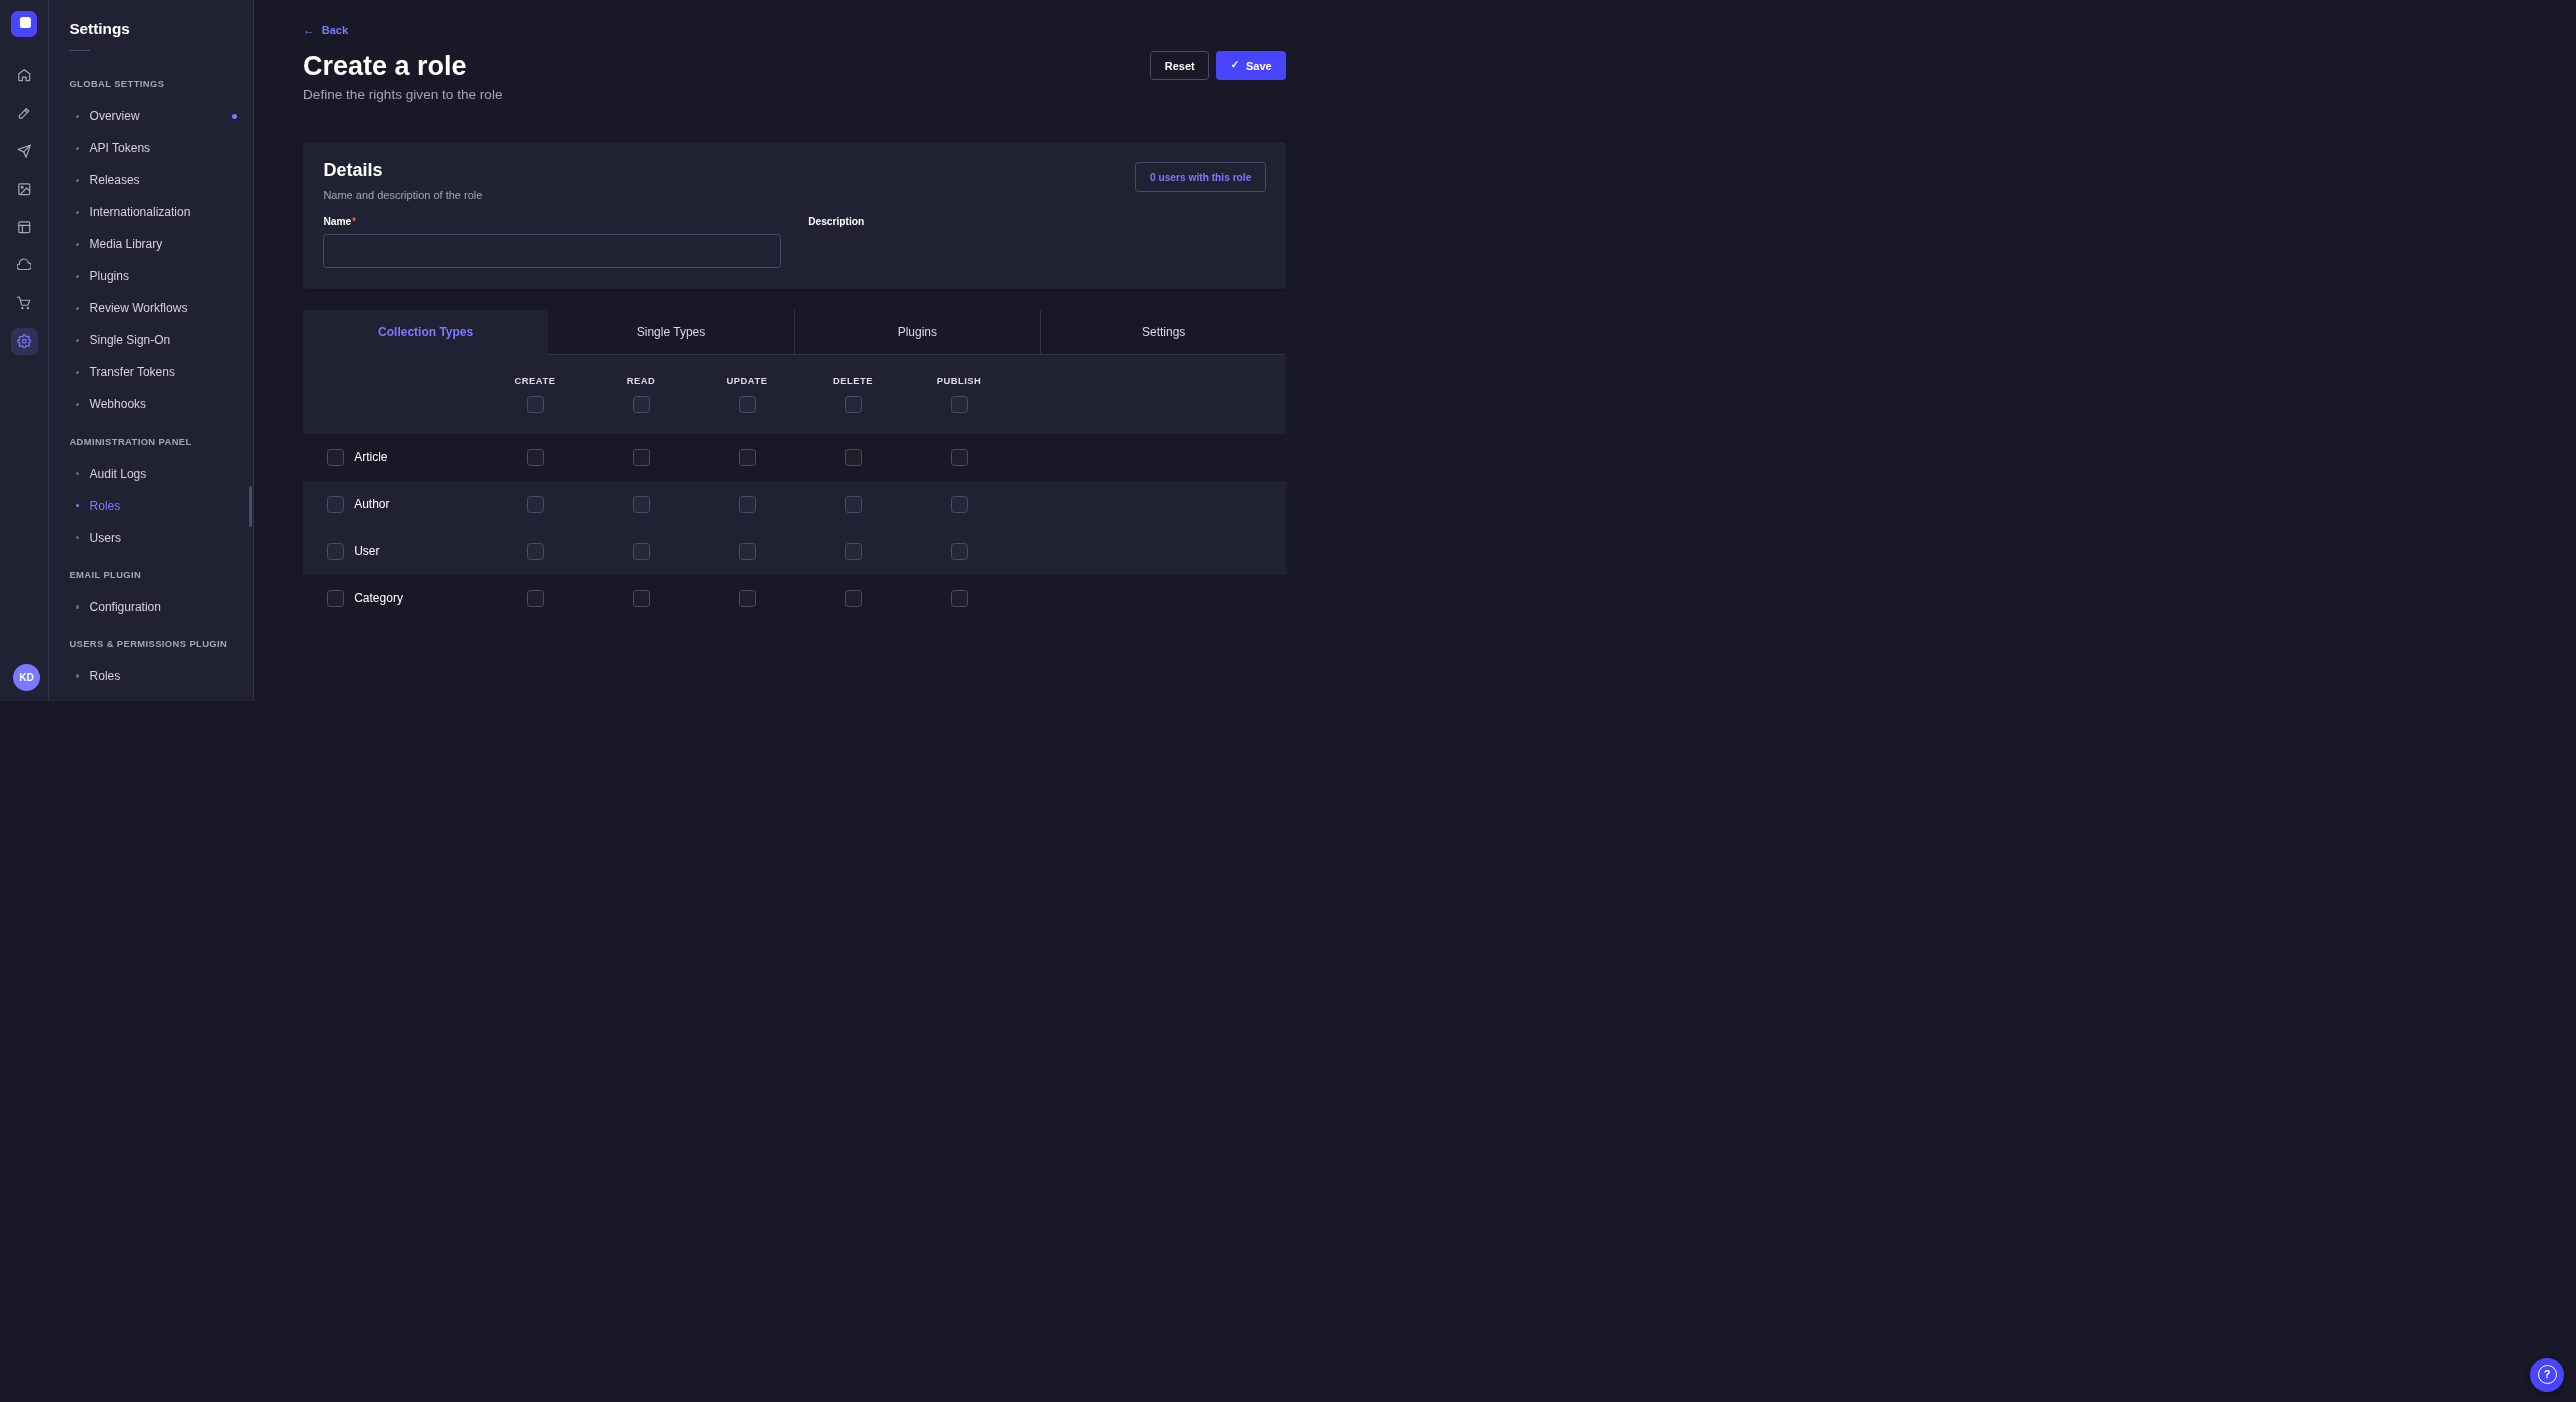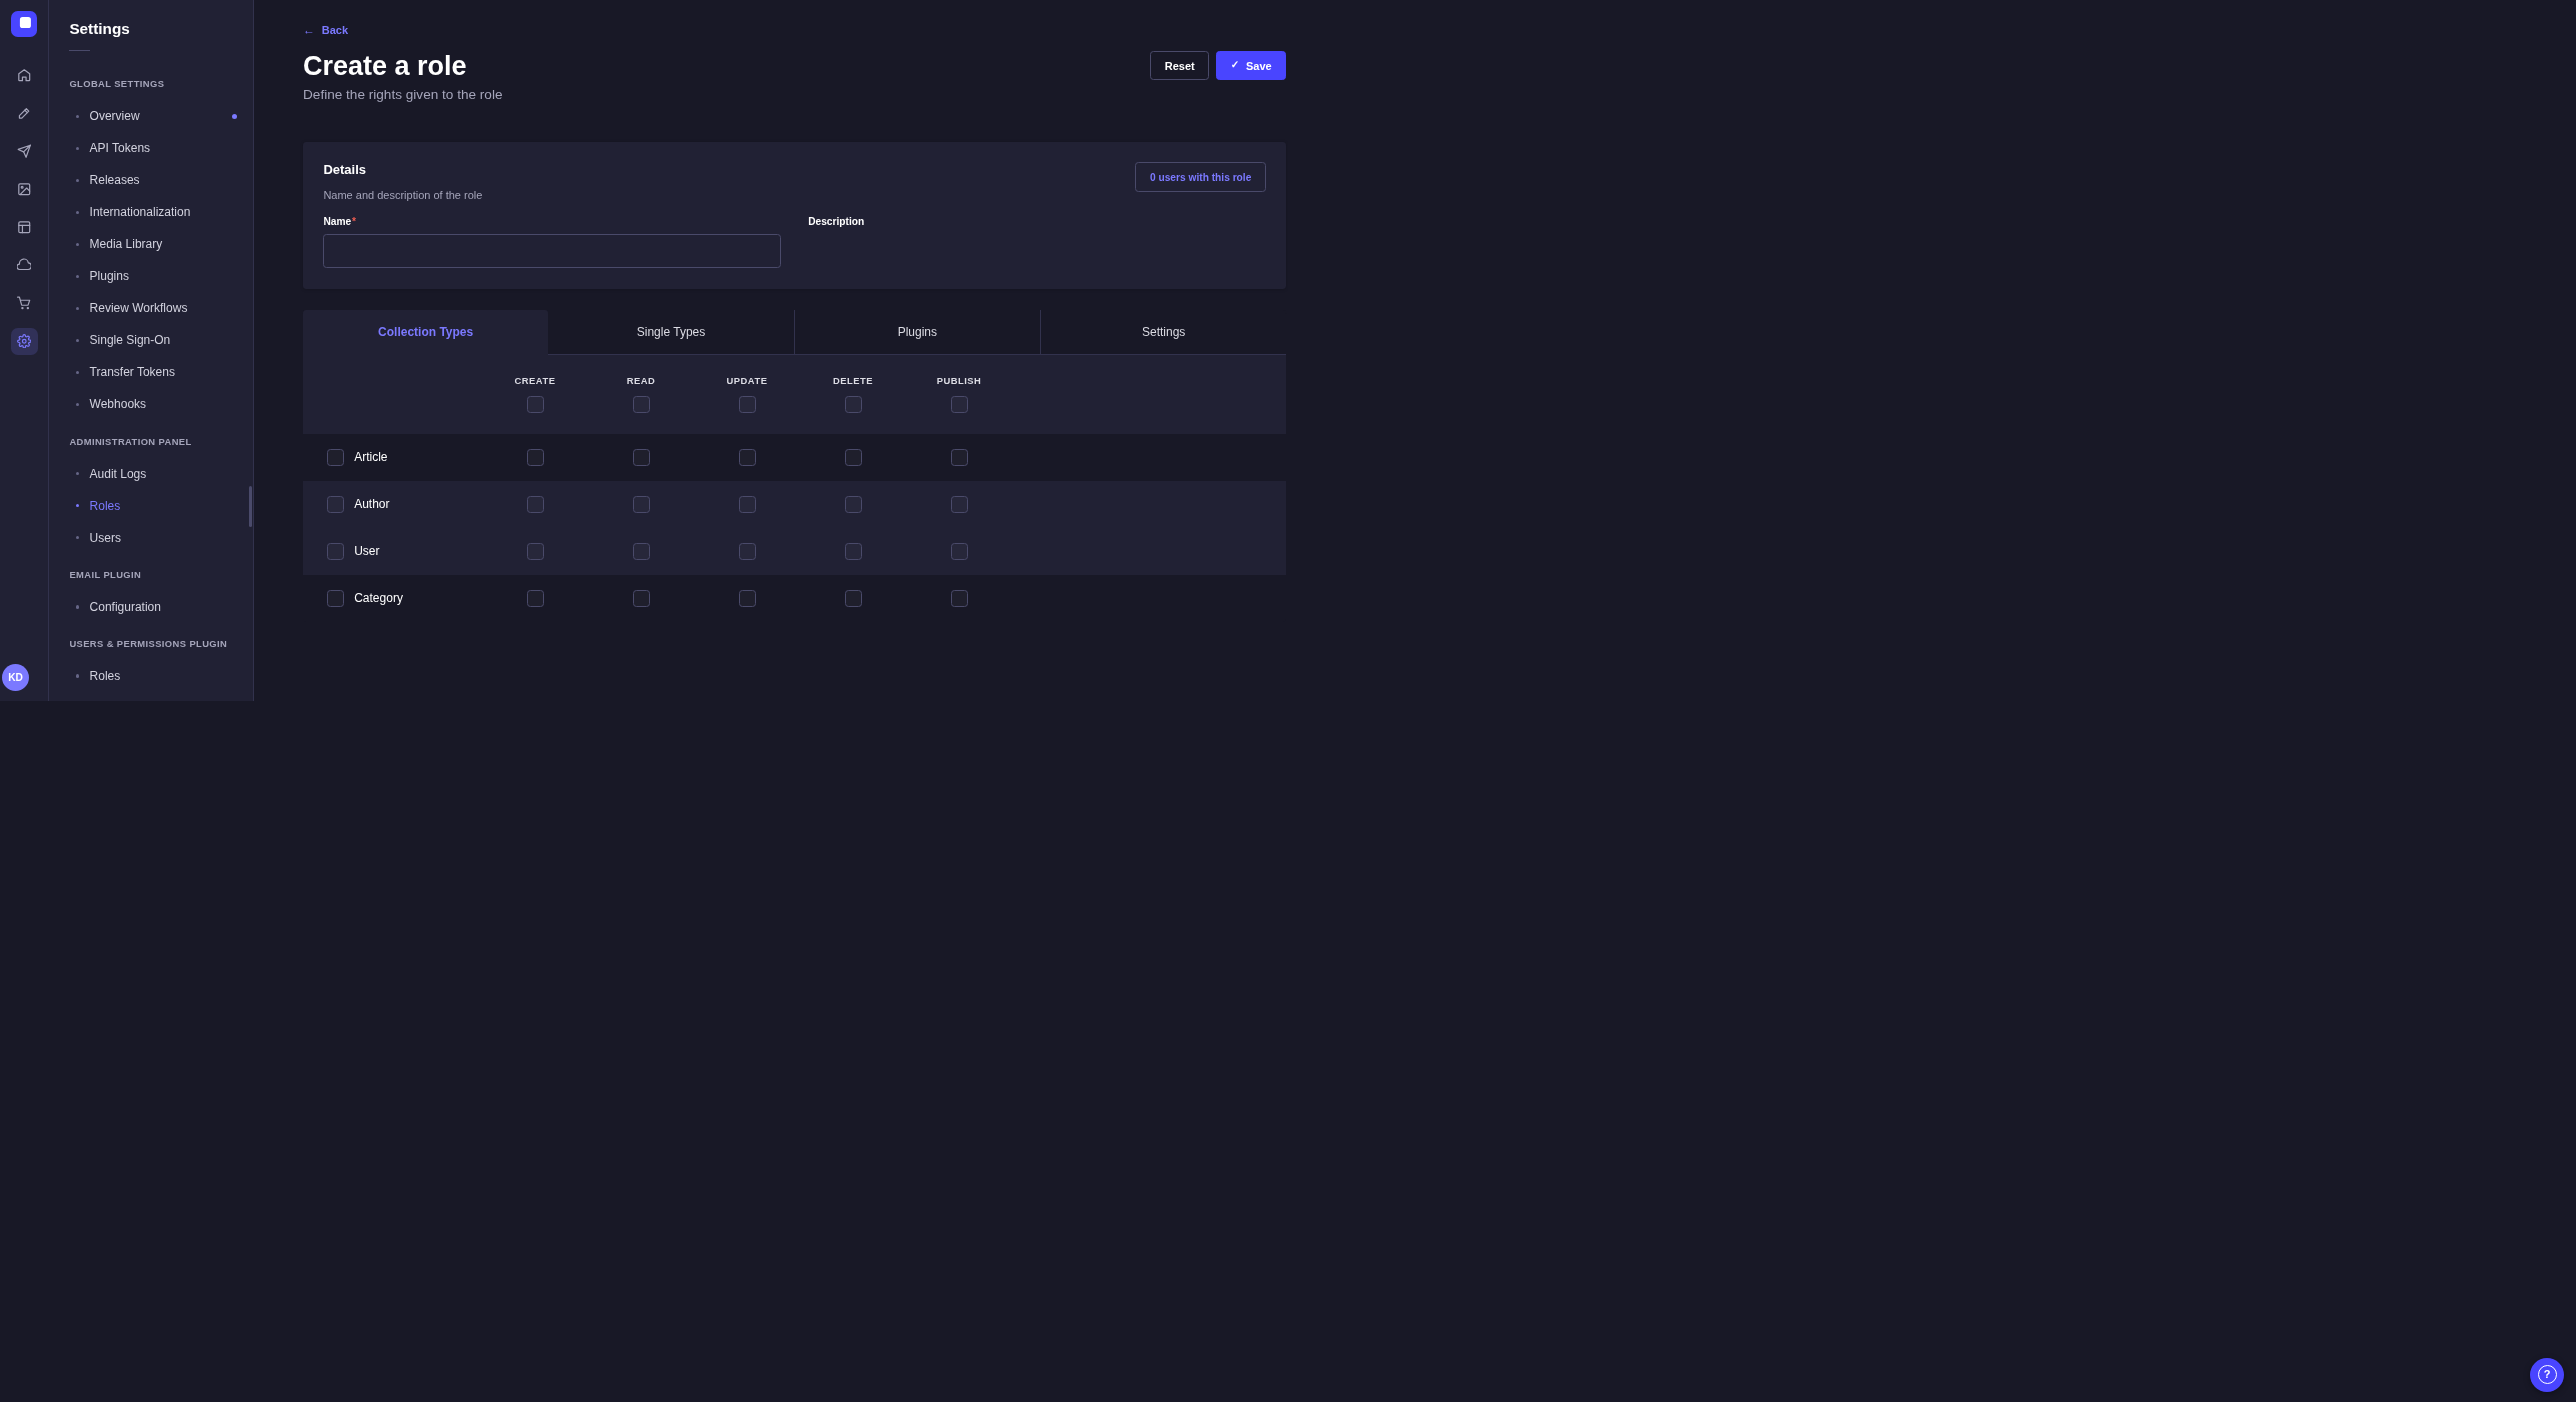--- a/index.html
+++ b/index.html
@@ -12,21 +12,21 @@
   .app{display:flex;width:100%;height:100%;}
 
   
   .rail{width:49px;flex-shrink:0;background:var(--card);border-right:0.9px solid var(--border);display:flex;flex-direction:column;align-items:center;padding-top:11px;position:relative;}
   .logo{width:25.6px;height:25.6px;border-radius:6.8px;background:var(--accent);display:flex;align-items:center;justify-content:center;cursor:pointer;}
   .logo-mark{width:11px;height:11px;background:#fff;border-radius:2.6px;transform:translate(0.9px,-0.9px);}
   .rail-icons{display:flex;flex-direction:column;gap:11px;margin-top:25px;}
   .rail-btn{width:27px;height:27px;border-radius:6.8px;display:flex;align-items:center;justify-content:center;color:var(--text-muted);cursor:pointer;background:transparent;border:none;}
   .rail-btn svg{width:14.5px;height:14.5px;}
   .rail-btn.active{background:rgba(123,121,255,.18);color:var(--accent-light);}
-  .avatar{position:absolute;bottom:10.2px;left:2px;width:27px;height:27px;border-radius:50%;background:var(--accent-light);color:#fff;font-size:10.2px;font-weight:700;display:flex;align-items:center;justify-content:center;cursor:pointer;}
+  .avatar{position:absolute;bottom:10.2px;left:13px;width:27px;height:27px;border-radius:50%;background:var(--accent-light);color:#fff;font-size:10.2px;font-weight:700;display:flex;align-items:center;justify-content:center;cursor:pointer;}
 
   
   .sidebar{width:205px;flex-shrink:0;background:var(--card);border-right:0.9px solid var(--border);padding-top:20.4px;position:relative;overflow:hidden;}
   .sidebar h2{font-size:15.3px;font-weight:700;padding:0 20.4px;line-height:18px;}
   .sidebar .divider{width:20.4px;height:0.9px;background:var(--border-light);margin:12px 20.4px 0;}
   .side-section-label{font-size:9.4px;font-weight:700;color:var(--text-muted);text-transform:uppercase;letter-spacing:0.4px;margin:15.3px 20.4px 11px;line-height:11px;}
   .side-section-label.first{margin-top:27px;}
   .side-item{height:32px;display:flex;align-items:center;gap:10.2px;padding:0 20.4px 0 27px;font-size:12px;color:#d3d3df;cursor:pointer;position:relative;}
   .bullet{width:3.4px;height:3.4px;border-radius:50%;background:#666687;flex-shrink:0;}
   .side-item.active{color:var(--accent-light);}
@@ -42,21 +42,21 @@
   .title-row h1{font-size:27px;font-weight:700;line-height:32px;}
   .actions{display:flex;gap:6.8px;}
   .btn-tertiary{background:var(--bg);border:0.9px solid var(--border-light);color:var(--text);font-size:11px;font-weight:600;padding:7.7px 13.6px;border-radius:3.4px;cursor:pointer;font-family:inherit;}
   .btn-primary{background:var(--accent);border:0.9px solid var(--accent);color:#fff;font-size:11px;font-weight:600;padding:7.7px 13.6px;border-radius:3.4px;cursor:pointer;display:flex;align-items:center;gap:6.8px;font-family:inherit;}
   .btn-primary .check{font-size:10.2px;line-height:1;}
   .subtitle{font-size:13.6px;color:var(--text-muted);margin-top:5.1px;line-height:16px;}
 
   .card{background:var(--card);border-radius:3.4px;box-shadow:0 0.9px 3.4px rgba(0,0,0,.15);}
   .details-card{margin-top:39px;padding:20.4px;}
   .details-head{display:flex;justify-content:space-between;align-items:flex-start;}
-  .details-head h3{font-size:13px;font-weight:700;line-height:16px;}
+  .details-head h3{font-size:18px;font-weight:700;line-height:16px;}
   .details-sub{font-size:11px;color:var(--text-muted);margin-top:11px;}
   .users-btn{border:0.9px solid var(--border-light);color:var(--accent-light);background:transparent;font-size:10.2px;font-weight:700;padding:8.5px 13.6px;border-radius:3.4px;cursor:pointer;font-family:inherit;}
   .fields{display:grid;grid-template-columns:1fr 1fr;gap:27px;margin-top:15.3px;}
   .field label{font-size:10.2px;font-weight:700;color:var(--text);display:block;margin-bottom:5.1px;line-height:12.8px;}
   .req{color:var(--danger);margin-left:0.9px;}
   .text-input{width:100%;height:34px;background:var(--card);border:0.9px solid var(--border-light);border-radius:3.4px;padding:0 13.6px;color:var(--text);font-size:12px;font-family:inherit;outline:none;}
   .textarea{width:100%;height:90px;background:var(--card);border:0.9px solid var(--border-light);border-radius:3.4px;padding:10.2px 13.6px;color:var(--text);font-size:12px;font-family:inherit;resize:none;outline:none;line-height:16px;}
 
   
   .perm-card{margin-top:21px;border-radius:3.4px;}

